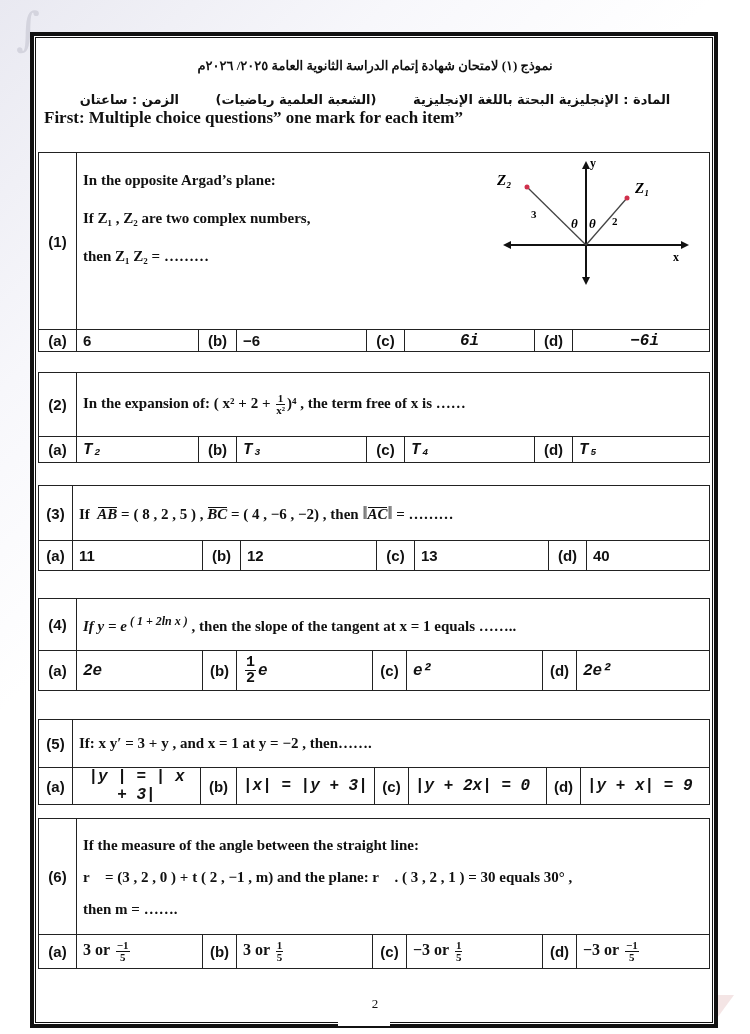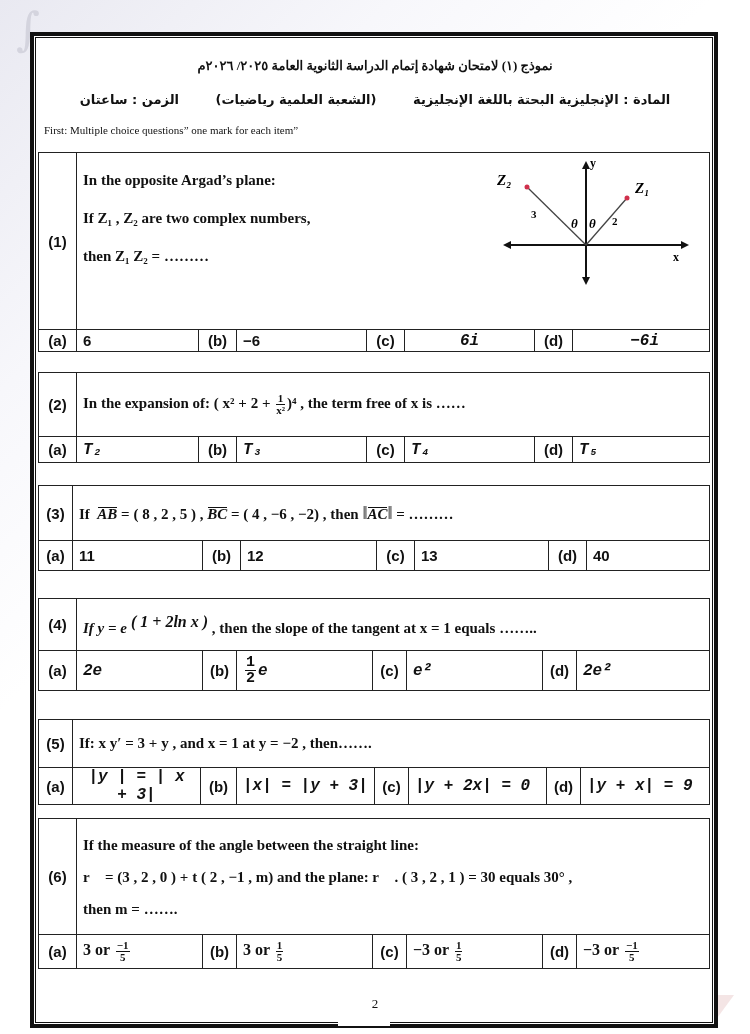--- a/index.html
+++ b/index.html
@@ -31,21 +31,21 @@
   }
   .header-ar {
     position:absolute; left:40px; width:670px; text-align:center;
     font-family:"DejaVu Sans", sans-serif; font-weight:bold; direction:rtl;
     font-size:13px;
   }
   .h1 { top:58px;font-family:Liberation Serif, serif; }
   .h2 { top:92px; }
   .h2 span { display:inline-block; margin:0 16px; }
   .section-title {
-    position:absolute; left:44px; top:124px; font-size:11px; font-weight:normal;
+    position:absolute; left:44px; top:108px; font-size:17px; font-weight:bold;
   }
   table.q {
     position:absolute; left:38px; width:672px; border-collapse:collapse;
     table-layout:fixed; font-weight:bold;
   }
   table.q td { border:1.5px solid #222; padding:0 6px; font-size:15px; vertical-align:middle; }
   td.num {
     width:22px; text-align:center; padding:0 2px !important;
     font-family:"Liberation Sans", sans-serif; font-size:14px;
   }
@@ -223,21 +223,21 @@
       <col style="width:136px">
       <col style="width:34px">
       <col style="width:136px">
       <col style="width:34px">
       <col>
     </colgroup>
   <tbody>
       <tr style="height:52px;">
     <td class="num">(4)</td>
     <td colspan="7">
-      <span class="it">If  y = e</span><sup style="font-size:16px;" class="it"> ( 1 + 2ln x )</sup><span> , then the slope of the tangent at x = 1 equals ……..</span>
+      <span class="it">If  y = e</span><sup style="font-size:12px;" class="it"> ( 1 + 2ln x )</sup><span> , then the slope of the tangent at x = 1 equals ……..</span>
     </td>
   </tr>
   <tr style="height:40px;">
     <td class="lbl">(a)</td>
     <td class="opt serif">2e</td>
     <td class="lbl">(b)</td>
     <td class="opt serif">
       <span class="frac big" style="font-style:normal;"><span class="top">1</span><span>2</span></span><span>e</span>
     </td>
     <td class="lbl">(c)</td>

